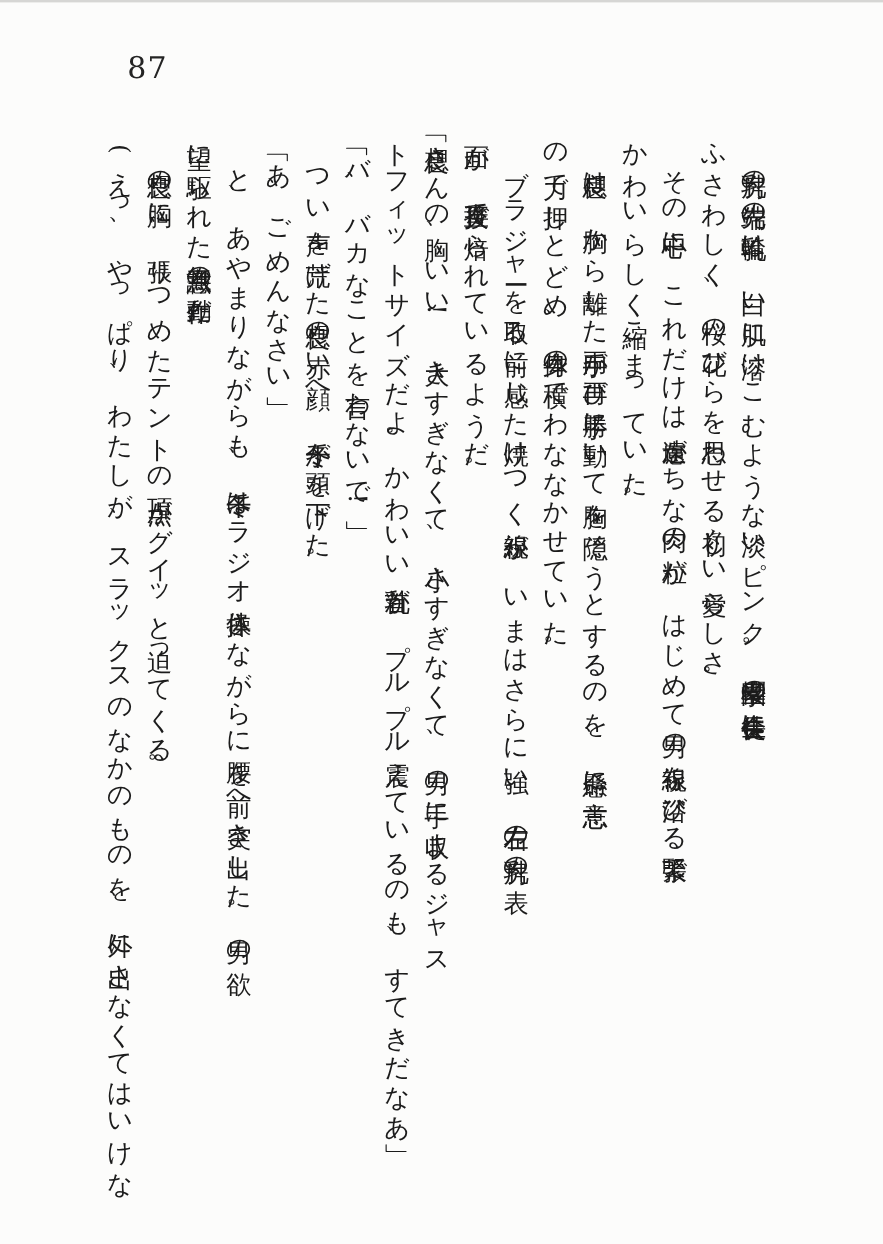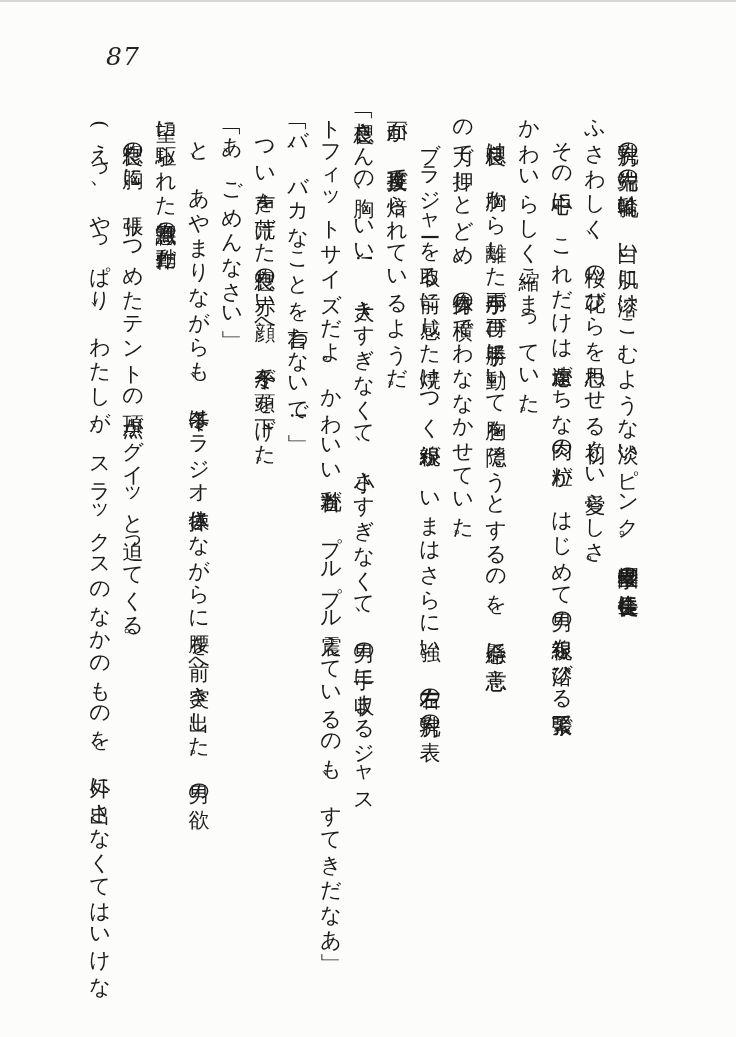--- a/index.html
+++ b/index.html
@@ -18,21 +18,20 @@
     height: 1037px;
     background: #fcfcfb;
     box-sizing: border-box;
     border-top: 2px solid #d6d6d4;
   }
   .page-number {
     position: absolute;
     top: 40px;
     left: 106px;
     font-size: 25px;
-    font-style: italic;
     letter-spacing: 1px;
     color: #242424;
     text-align: center;
   }
   .text-block {
     position: absolute;
     top: 103px;
     right: 98px;
     height: 836px;
     writing-mode: vertical-rl;

